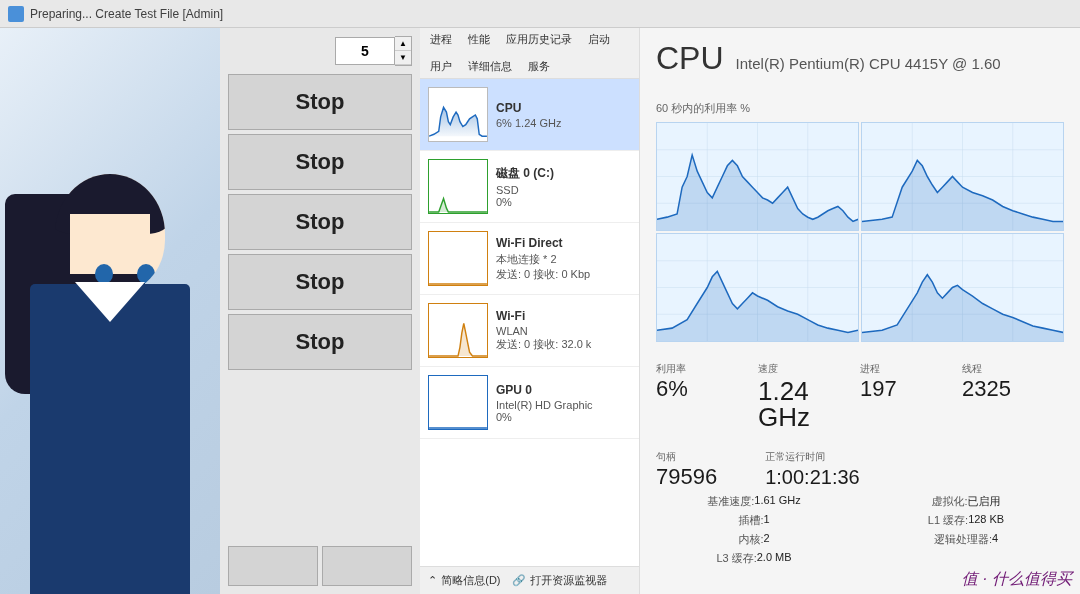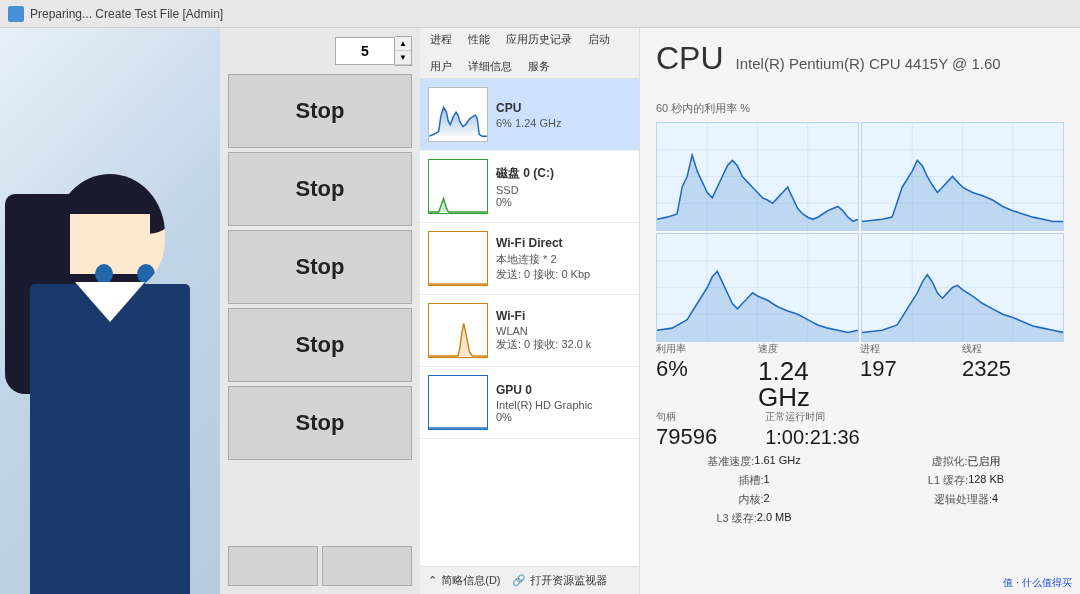--- a/index.html
+++ b/index.html
@@ -188,21 +188,21 @@
       display: flex;
       align-items: center;
       justify-content: center;
       background: #f0f0f0;
       border: none;
       border-bottom: 1px solid #ccc;
     }
 
     .stop-button {
       width: 100%;
-      height: 74px;
+      height: 56px;
       background: #d4d4d4;
       border: 1px solid #aaa;
       font-size: 22px;
       font-weight: bold;
       cursor: pointer;
       display: flex;
       align-items: center;
       justify-content: center;
       color: #222;
     }
@@ -341,21 +341,21 @@
       border: 1px solid #b8d4f0;
       position: relative;
       overflow: hidden;
     }
 
     
     .cpu-stats {
       display: grid;
       grid-template-columns: 1fr 1fr 1fr 1fr;
       gap: 0;
-      padding: 0 16px;
+      padding: 20px 16px;
     }
     .stat-group {
       display: flex;
       flex-direction: column;
     }
     .stat-label {
       font-size: 10px;
       color: #666;
       margin-bottom: 2px;
     }
@@ -404,22 +404,23 @@
       display: flex;
       align-items: center;
       gap: 4px;
     }
 
     
     .watermark {
       position: absolute;
       bottom: 4px;
       right: 8px;
-      font-size: 10px;
-      color: #1d4ed8;
+      font-size: 16px;
+      color: #701a75;
+      font-style: italic;
     }
 
     
     .resource-list::-webkit-scrollbar { width: 8px; }
     .resource-list::-webkit-scrollbar-track { background: #f0f0f0; }
     .resource-list::-webkit-scrollbar-thumb { background: #bbb; border-radius: 4px; }
 
     
     .chart-svg { width: 100%; height: 100%; }
 

